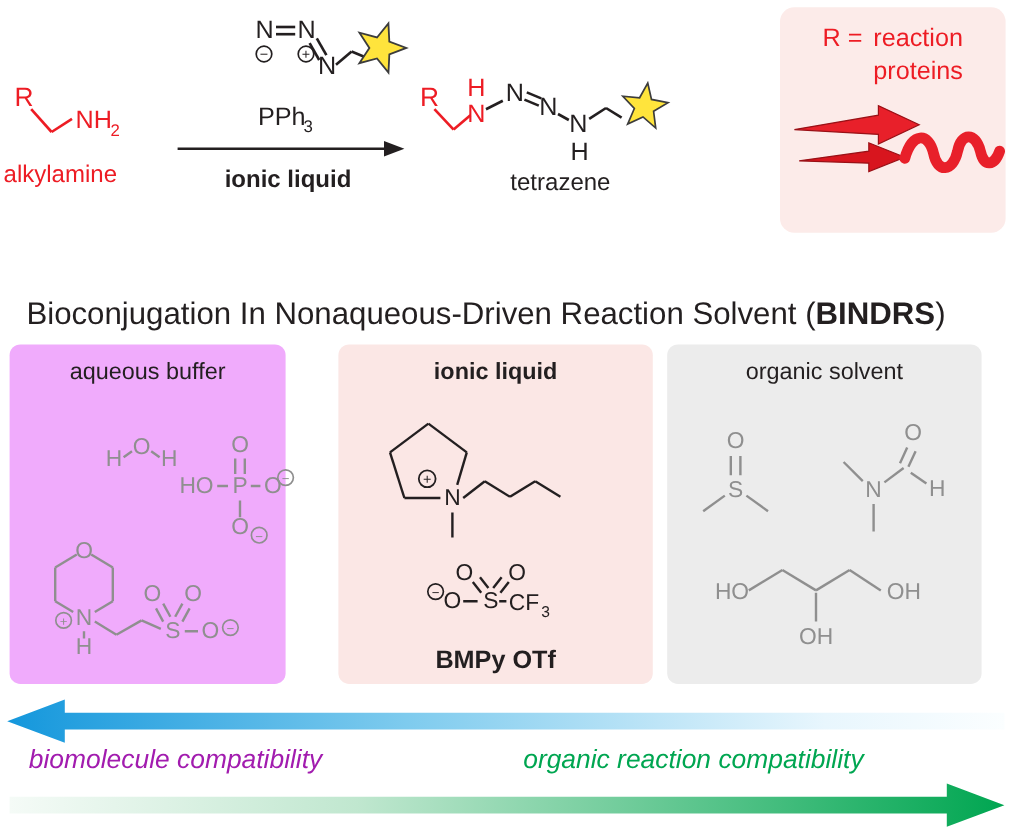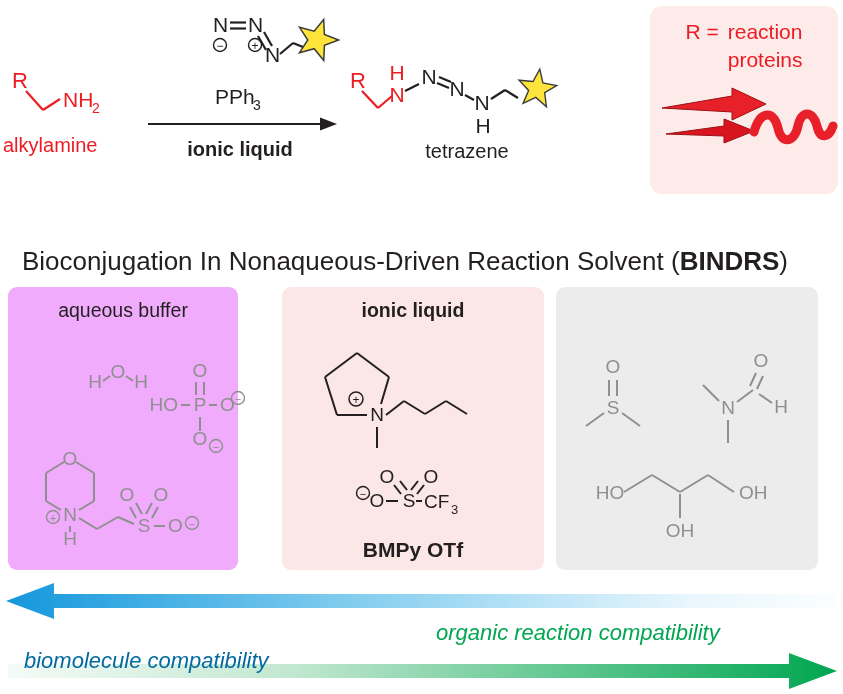--- a/index.html
+++ b/index.html
@@ -17,21 +17,21 @@
   #heading b{font-weight:bold;}
   .panel{position:absolute;top:287px;height:283px;border-radius:9px;}
   #panel-aq{left:8px;width:230px;background:#f0abfc;}
   #panel-il{left:282px;width:262px;background:#fbe7e5;}
   #panel-org{left:556px;width:262px;background:#ececec;}
   .panel-title{position:absolute;top:12px;left:0;width:100%;text-align:center;
                font-size:19.5px;color:#231f20;}
   #panel-il .panel-title{font-weight:bold;}
   .panel svg{left:0;top:0;}
   #axes-svg{left:0;top:578px;}
-  #axis-blue-label{left:24px;top:648px;font-size:22px;font-style:italic;color:#0369a1;}
+  #axis-blue-label{left:24px;top:620px;font-size:22px;font-style:italic;color:#a21caf;}
   #axis-green-label{left:436px;top:620px;font-size:22px;font-style:italic;color:#00a651;}
 </style>
 </head>
 <body>
 
 <div id="canvas">
 
   <svg id="scheme-svg" width="650" height="210" viewBox="0 0 650 210">
 
     <g>
@@ -226,20 +226,21 @@
         <circle cx="81" cy="206" r="6.5" fill="none" stroke="#231f20" stroke-width="1.4"></circle>
         <text x="81" y="210.5" font-size="11" text-anchor="middle">−</text>
         <text x="142" y="221">CF</text>
         <text x="169" y="227" font-size="13">3</text>
       </g>
       <text x="131" y="270" text-anchor="middle" font-size="21" font-weight="bold" fill="#231f20">BMPy OTf</text>
     </svg>
   </div>
 
   <div id="panel-org" class="panel">
+    <div class="panel-title">organic solvent</div>
     <svg width="262" height="283" viewBox="0 0 262 283">
 
       <g fill="#8f8f8f" font-size="19">
         <text x="57" y="86" text-anchor="middle">O</text>
         <text x="57" y="127" text-anchor="middle">S</text>
         <g stroke="#8f8f8f" stroke-width="2">
           <line x1="53" y1="93" x2="53" y2="109"></line>
             <line x1="61" y1="93" x2="61" y2="109"></line>
           <line x1="48" y1="126" x2="30" y2="139"></line>
             <line x1="66" y1="126" x2="84" y2="139"></line>

